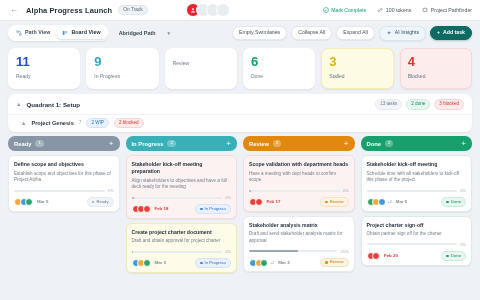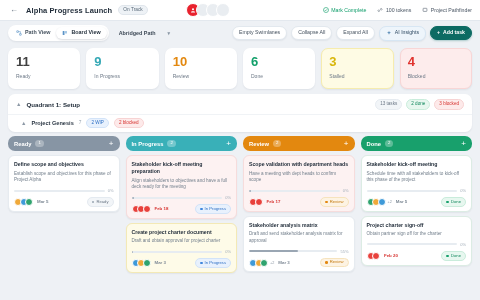--- a/index.html
+++ b/index.html
@@ -261,29 +261,28 @@
       </div>
       <div class="pill-btn add">
         <span>+</span>
         <span>Add task</span>
       </div>
     </div>
   </div>
 
   <div class="stats">
     <div class="stat">
-      <div class="num" style="color:#404040">11</div>
+      <div class="num" style="color:#1d4ed8">11</div>
       <div class="lbl">Ready</div>
     </div>
     <div class="stat">
       <div class="num" style="color:#35a8b5">9</div>
       <div class="lbl">In Progress</div>
     </div>
     <div class="stat">
-      <div class="num" style="color:#e3880f">10</div>
       <div class="lbl">Review</div>
     </div>
     <div class="stat">
       <div class="num" style="color:#12a06a">6</div>
       <div class="lbl">Done</div>
     </div>
     <div class="stat stalled">
       <div class="num" style="color:#d8b60b">3</div>
       <div class="lbl">Stalled</div>
     </div>

